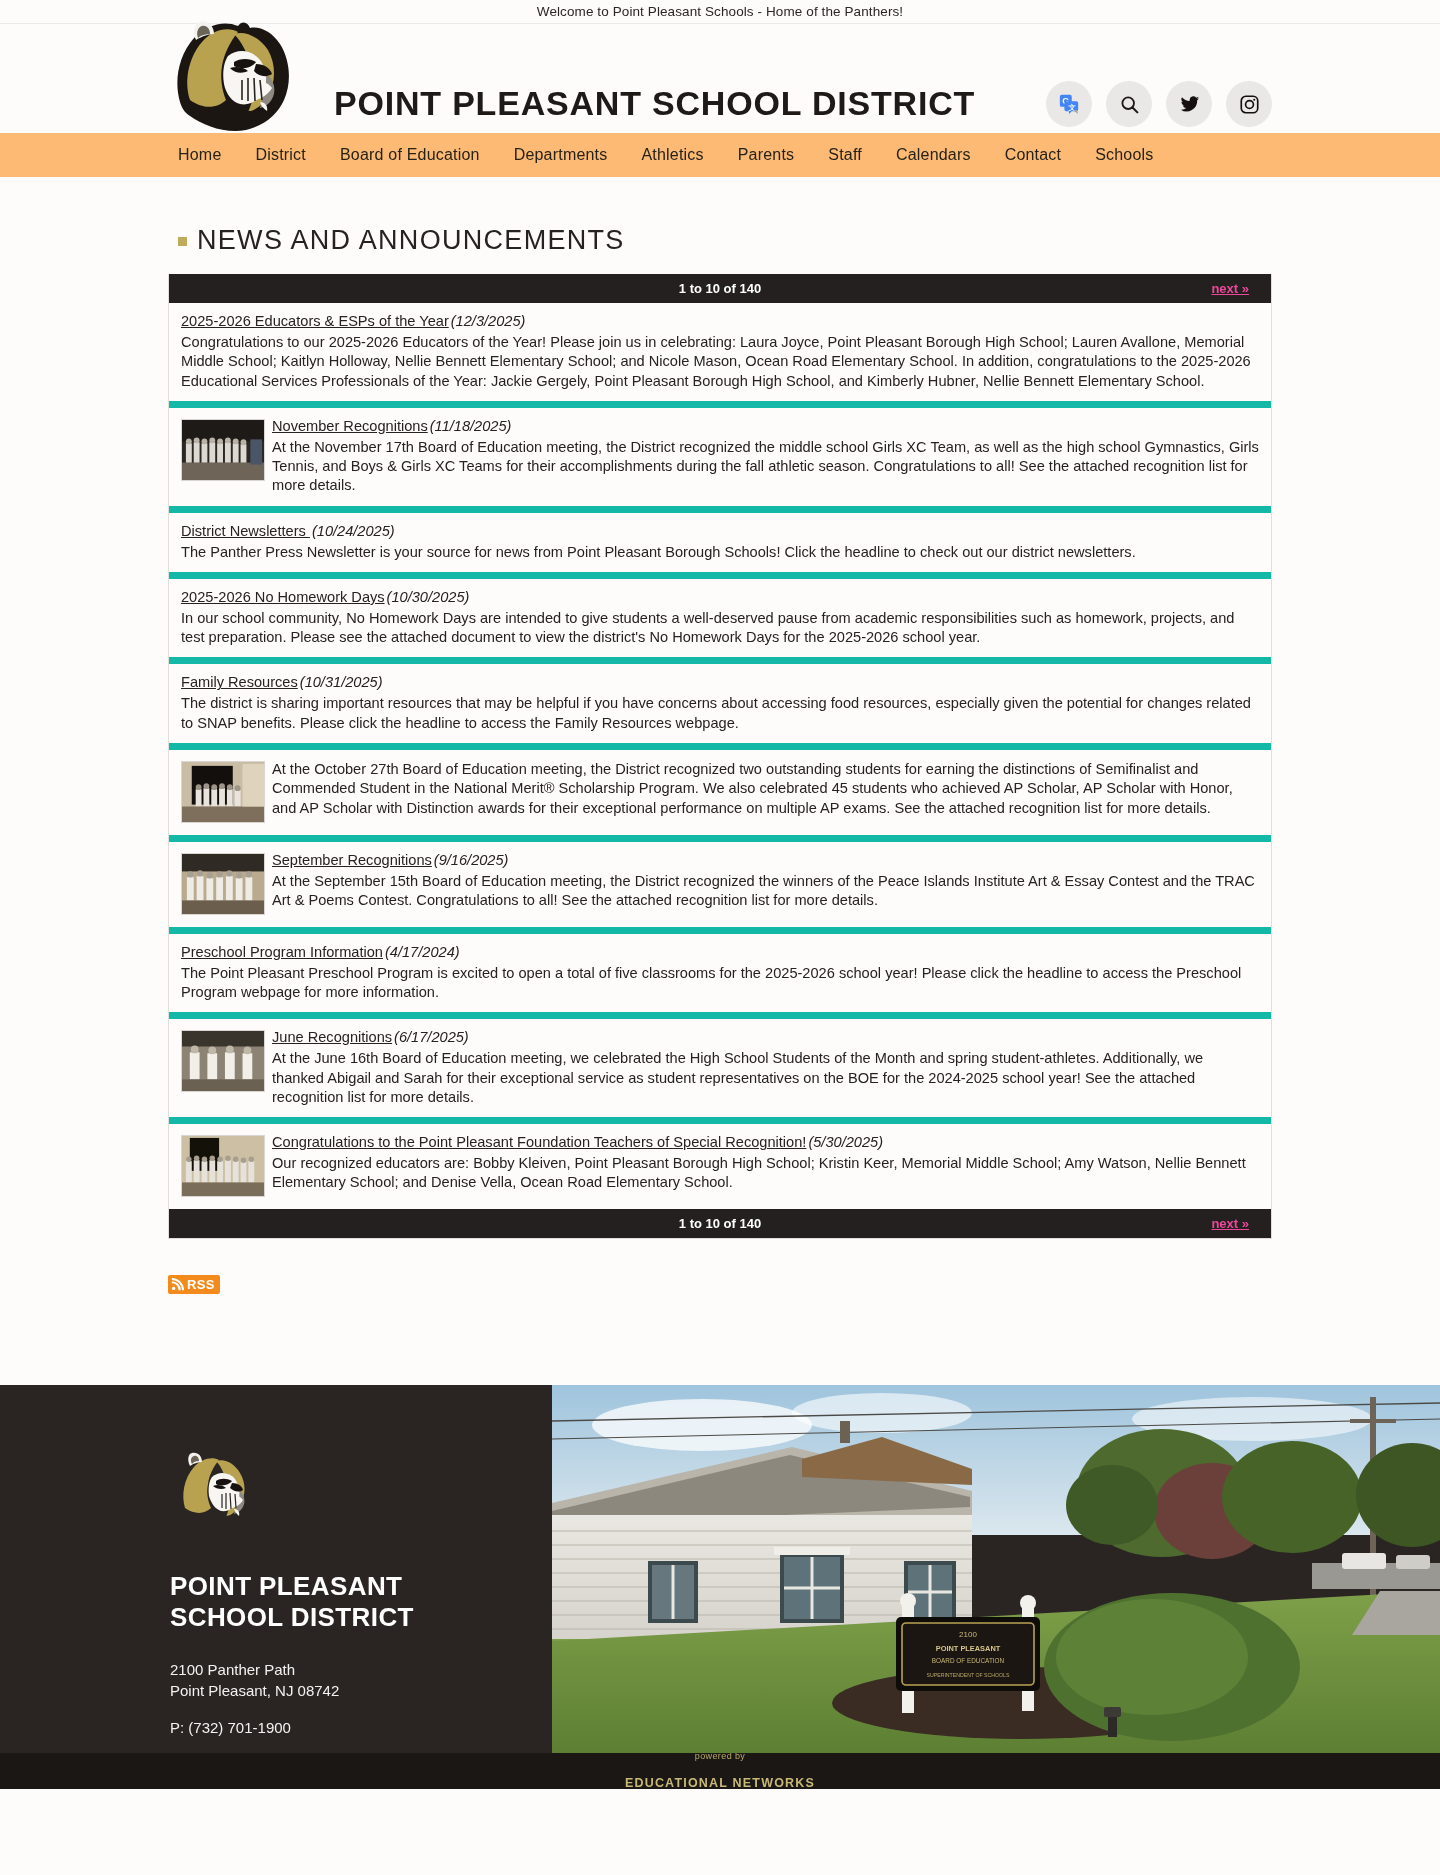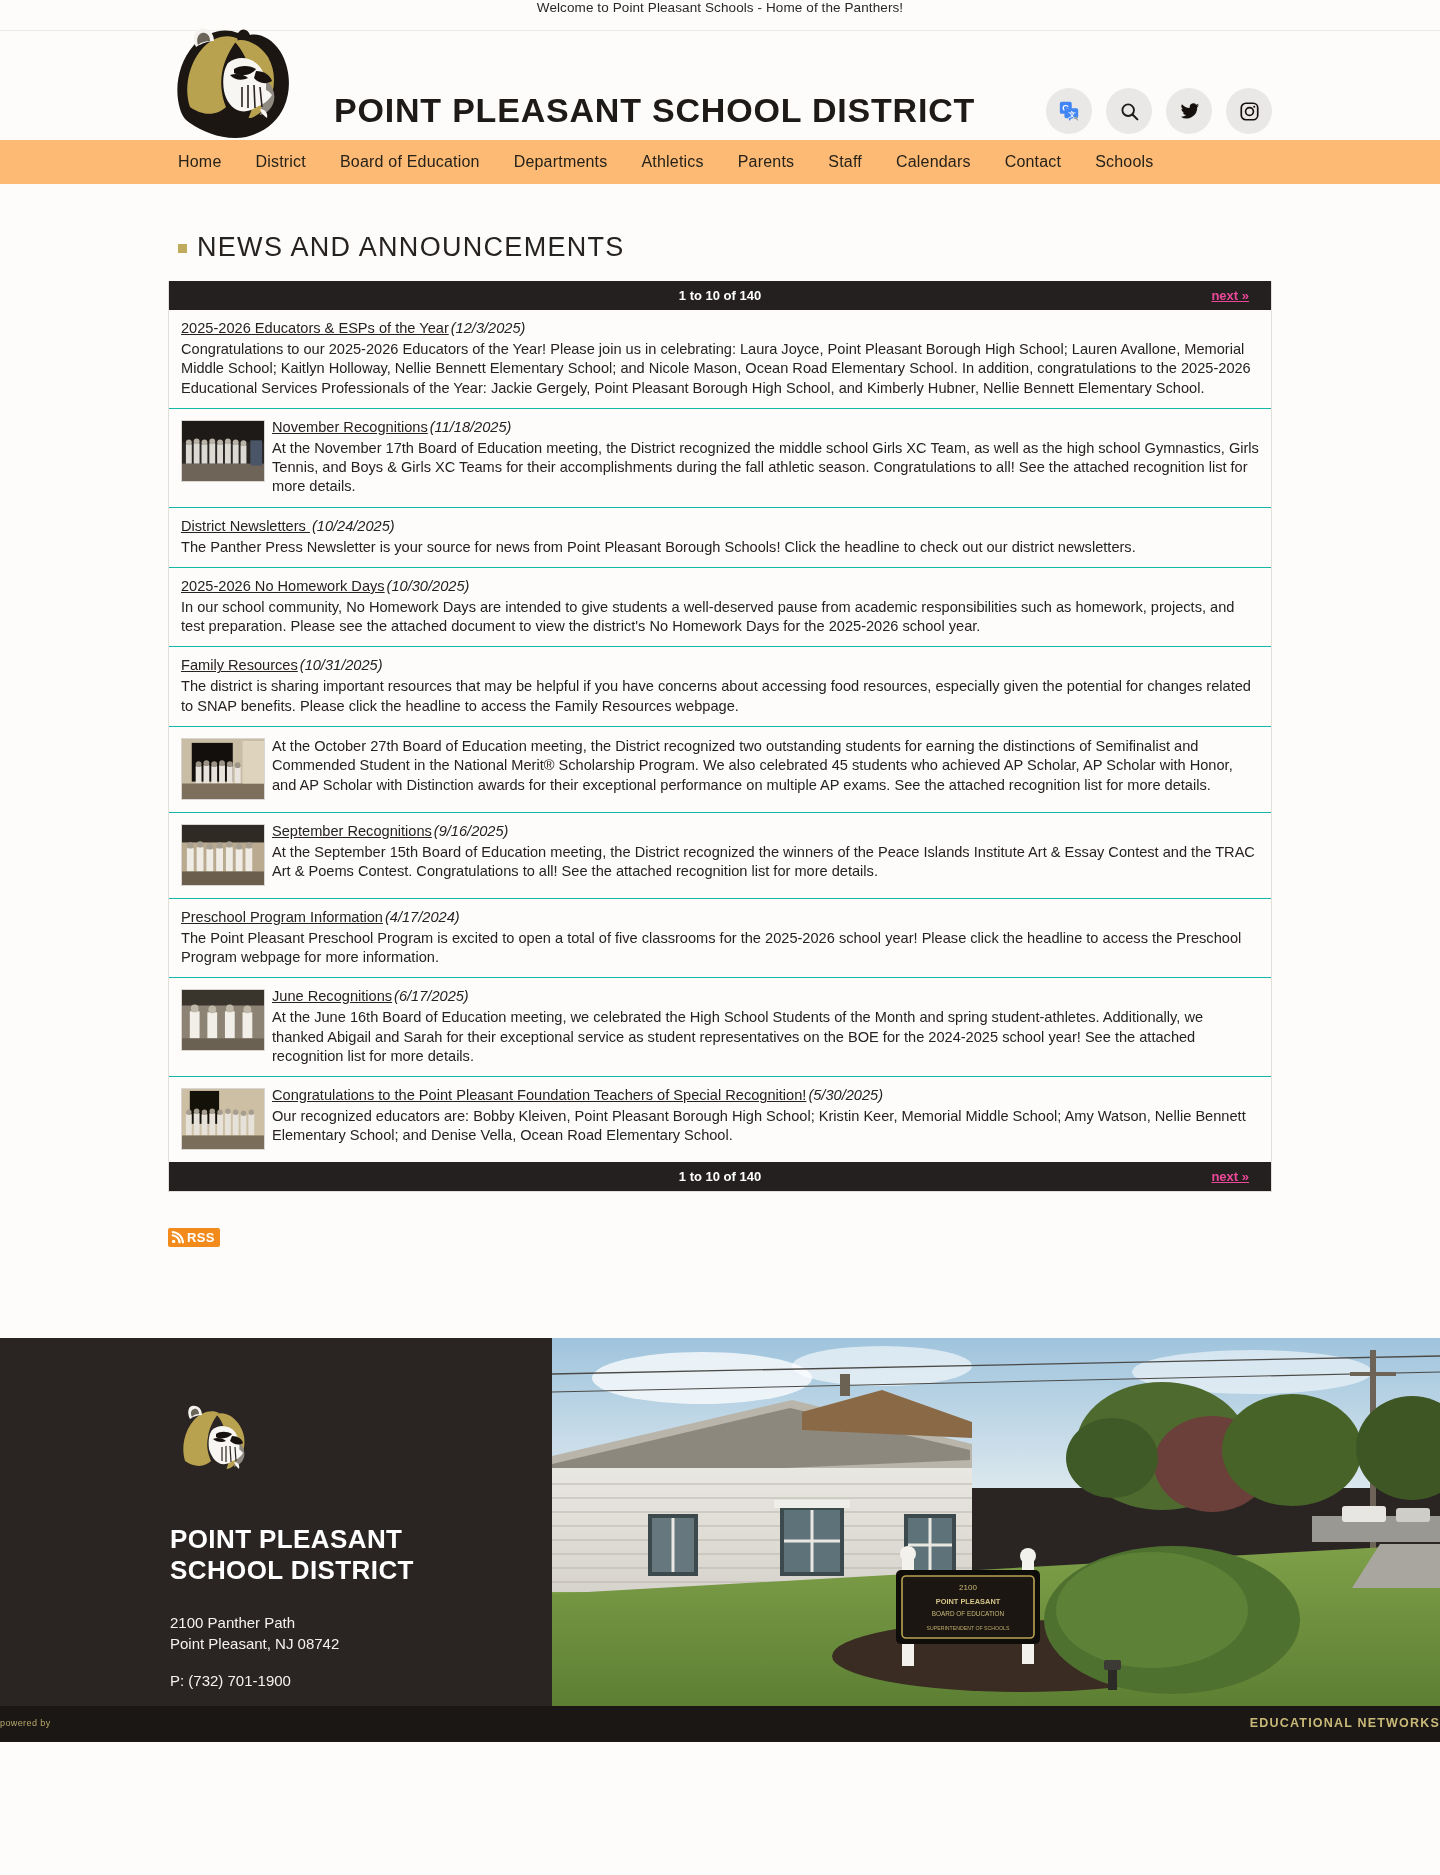--- a/index.html
+++ b/index.html
@@ -7,24 +7,25 @@
   body {
     width: 1440px;
     font-family: "Liberation Sans", sans-serif;
     background: #fdfcfb;
     color: #201d1c;
     -webkit-font-smoothing: antialiased;
   }
 
   
   .topbar {
-    height: 31px;
+    height: 24px;
     background: #fdfcfb;
     border-bottom: 1px solid #eceae7;
     display: flex;
+    align-items: center;
     justify-content: center;
     position: relative;
     z-index: 1;
   }
   .topbar-text {
     font-size: 13.5px;
     color: #2b2725;
     letter-spacing: .1px;
   }
 
@@ -151,21 +152,21 @@
     color: #ec4899;
     text-decoration: underline;
     font-size: 13px;
     font-weight: bold;
     cursor: pointer;
   }
 
   .news-row {
     display: flex;
     padding: 9px 12px 10px 12px;
-    border-bottom: 1px solid #14b8a6;
+    border-bottom: 7px solid #14b8a6;
     align-items: flex-start;
   }
   .news-row:last-child { border-bottom: none; }
   .thumb {
     width: 84px;
     height: 62px;
     flex: 0 0 84px;
     margin-right: 6px;
     overflow: hidden;
     border: 1px solid #d9d6d1;
@@ -252,23 +253,23 @@
     position: relative;
     overflow: hidden;
     min-height: 368px;
   }
   .footer-photo svg { display:block; width:100%; height:100%; }
 
   .credit {
     background: #1a1715;
     height: 36px;
     display: flex;
-    flex-direction: row;
+    flex-direction: column;
     align-items: center;
-    justify-content: space-between;
+    justify-content: center;
     gap: 15px;
   }
   .credit-a {
     font-size: 9px;
     color: #b9a96b;
     letter-spacing: .4px;
     line-height: 1.1;
   }
   .credit-b {
     font-size: 12.5px;

